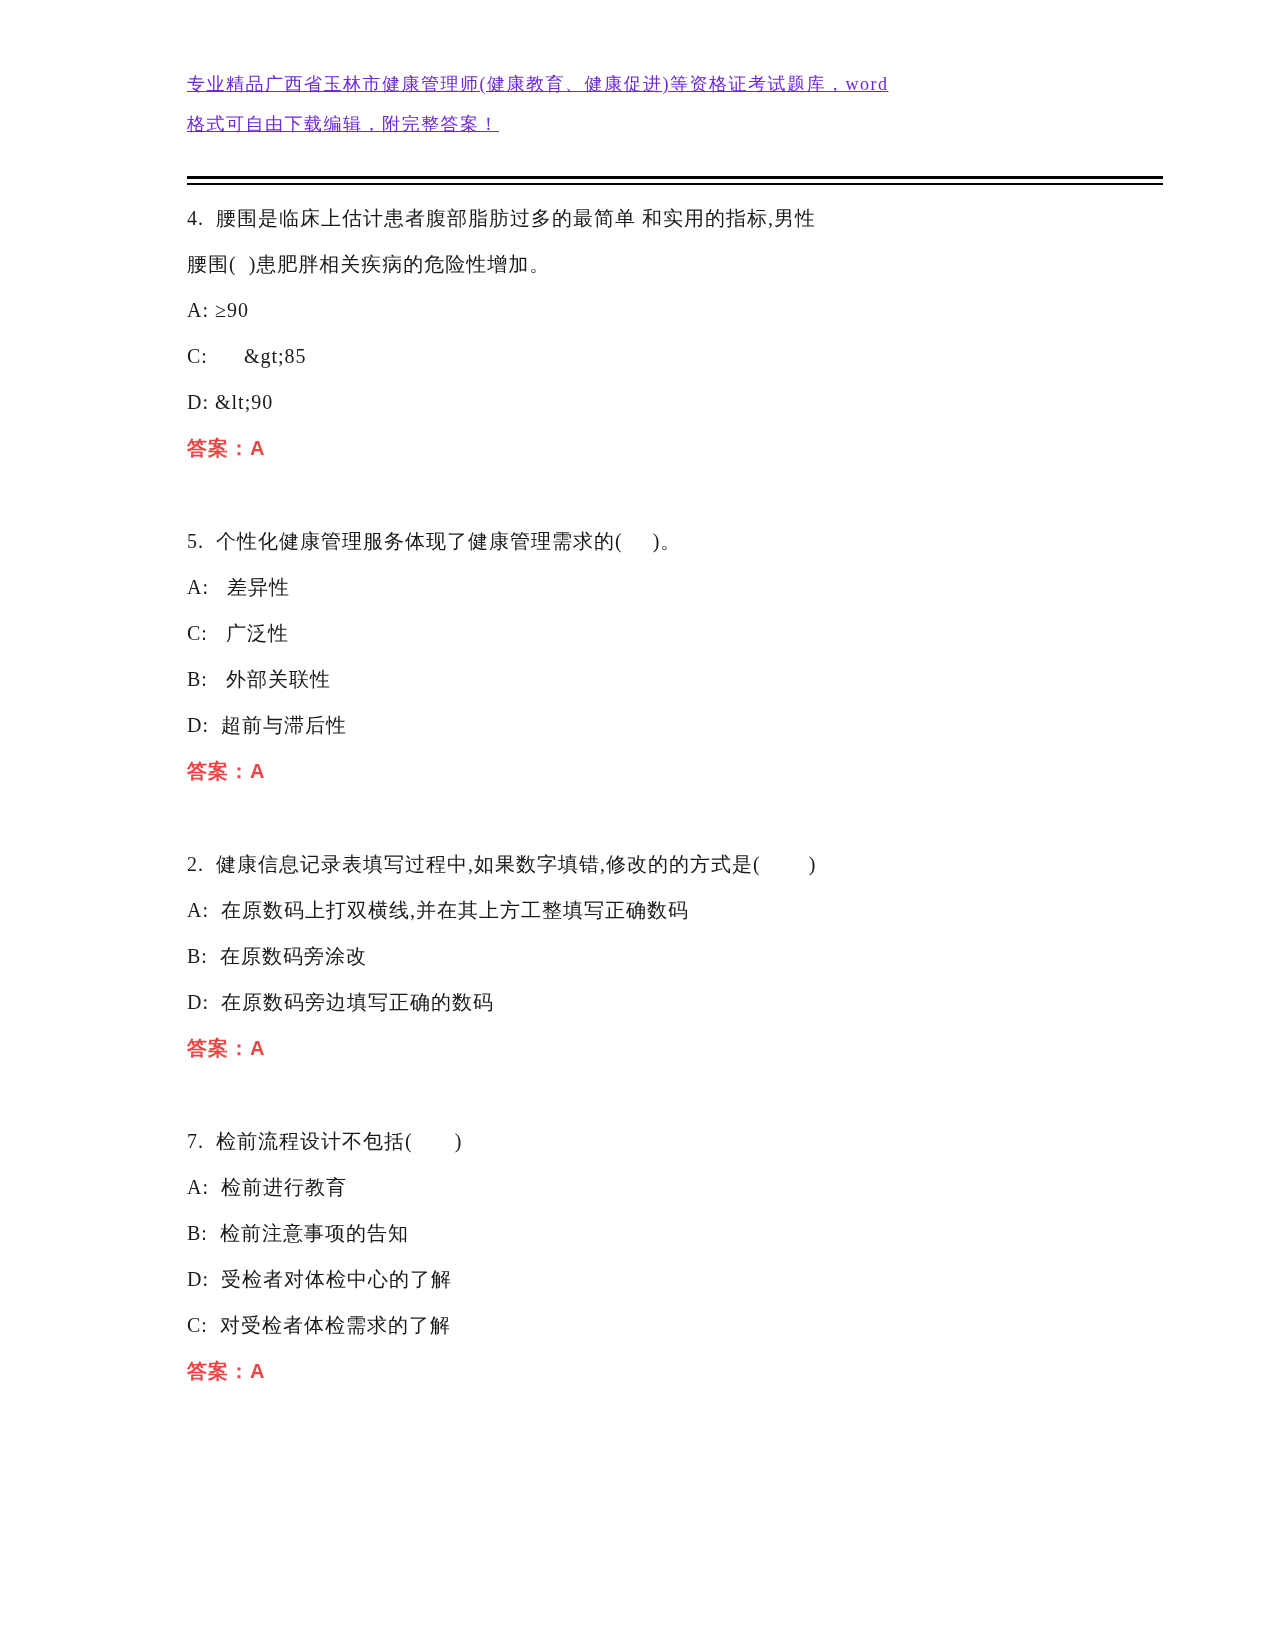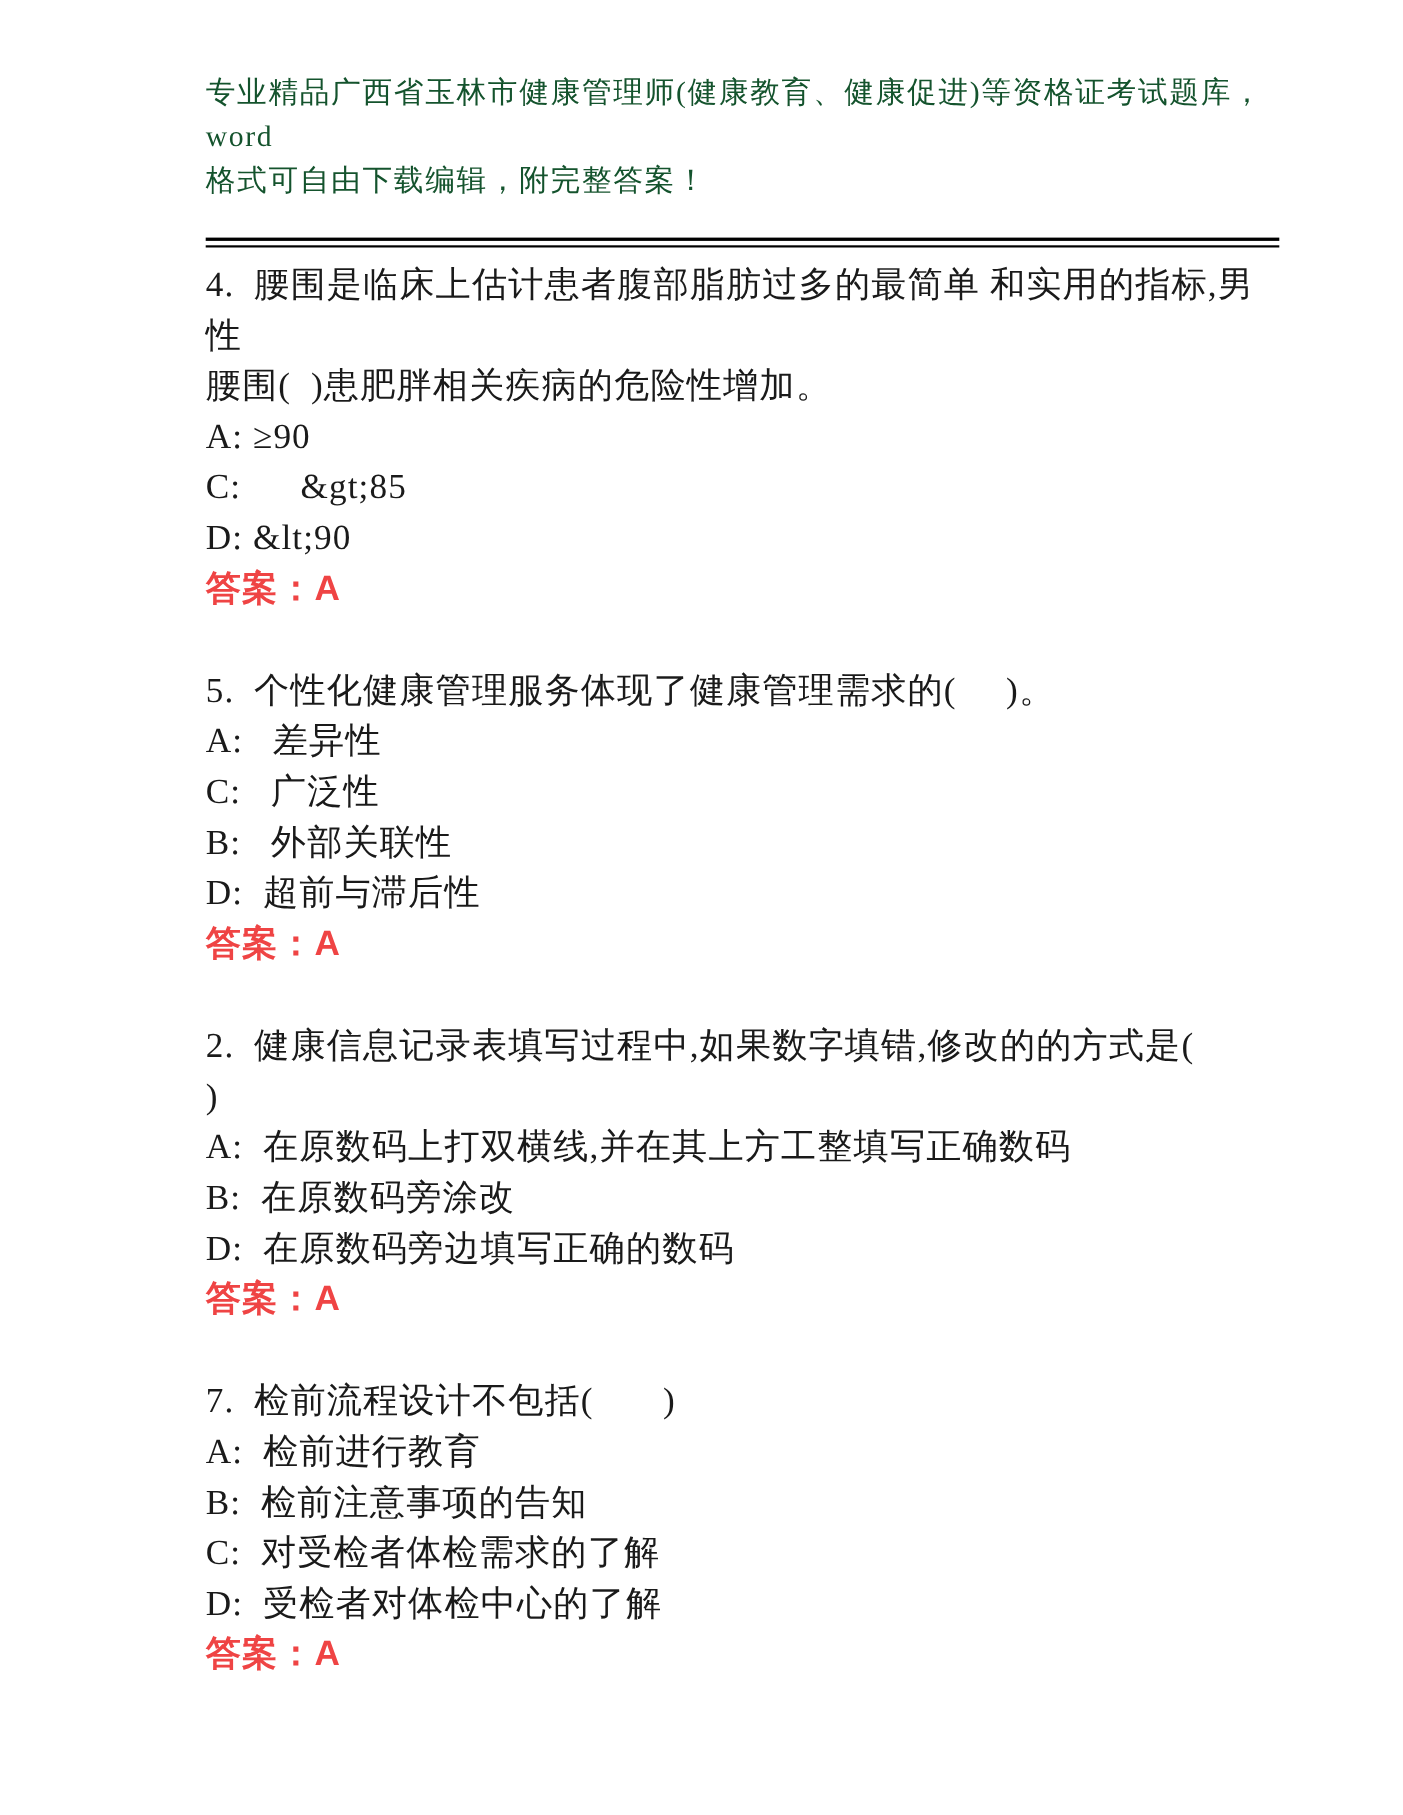--- a/index.html
+++ b/index.html
@@ -16,35 +16,36 @@
     font-family: "Liberation Serif", "DejaVu Serif", serif;
     color: #1a1a1a;
   }
   .content {
     position: absolute;
     left: 187px;
     top: 64px;
     width: 976px;
   }
   .doc-header {
-    font-size: 27px;
+    font-size: 18px;
     line-height: 40px;
     letter-spacing: 1.5px;
     white-space: pre-wrap;
-    color: #14532d;
+    color: #6d28d9;
+    text-decoration: underline;
   }
   .header-rule {
     margin-top: 32px;
     height: 4px;
     border-top: 3px solid #000000;
     border-bottom: 2px solid #000000;
   }
   .question-block {
     margin-top: 10px;
-    font-size: 32px;
+    font-size: 20px;
     line-height: 46px;
   }
   .question-block + .question-block {
     margin-top: 47px;
   }
   .q-text, .option-row {
     white-space: pre-wrap;
     letter-spacing: 1px;
   }
   .answer-row {
@@ -89,19 +90,19 @@
       <div class="option-row">A:  在原数码上打双横线,并在其上方工整填写正确数码</div>
       <div class="option-row">B:  在原数码旁涂改</div>
       <div class="option-row">D:  在原数码旁边填写正确的数码</div>
       <div class="answer-row"><span>答案：</span><span>A</span></div>
     </div>
 
     <div class="question-block">
       <div class="q-text">7.  检前流程设计不包括(       )</div>
       <div class="option-row">A:  检前进行教育</div>
       <div class="option-row">B:  检前注意事项的告知</div>
+      <div class="option-row">D:  受检者对体检中心的了解</div>
       <div class="option-row">C:  对受检者体检需求的了解</div>
-      <div class="option-row">D:  受检者对体检中心的了解</div>
       <div class="answer-row"><span>答案：</span><span>A</span></div>
     </div>
 
   </div>
 </div>
 
 </body></html>

